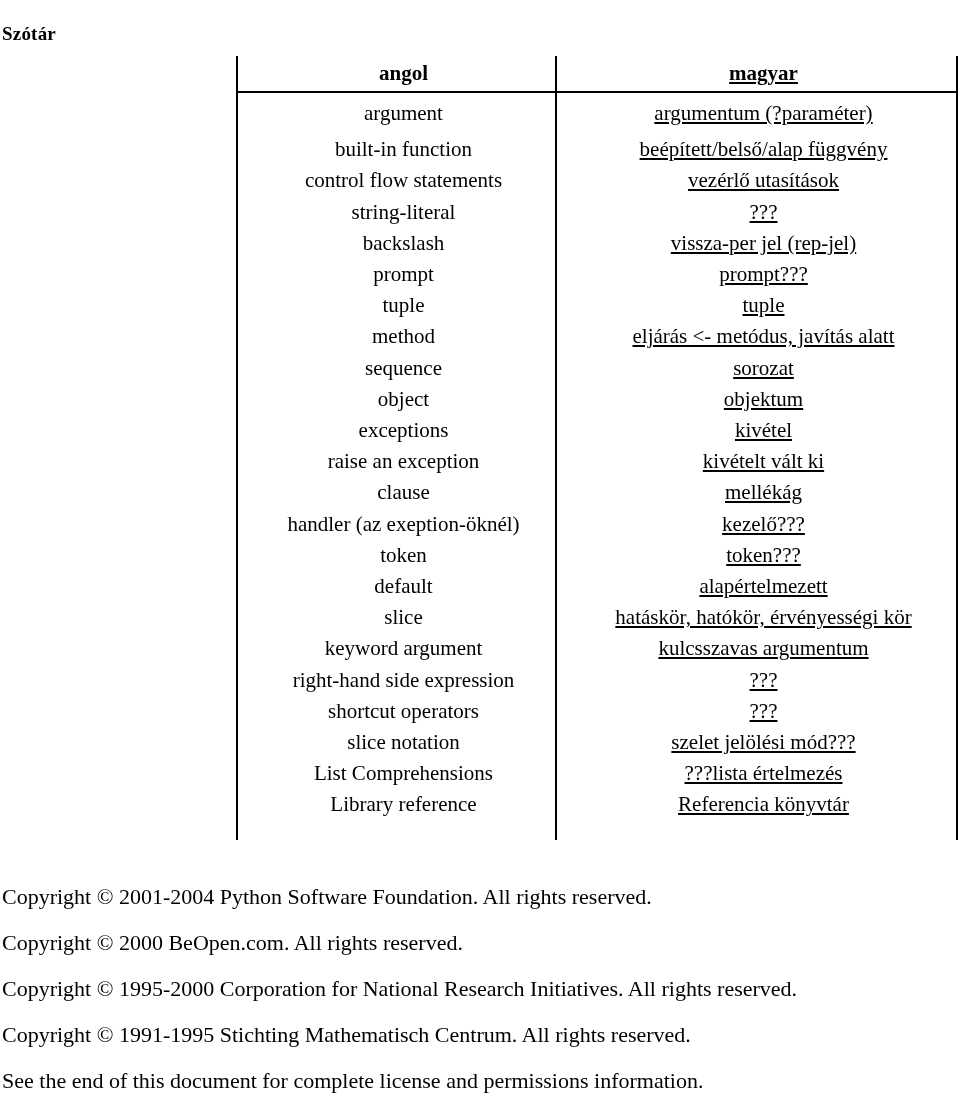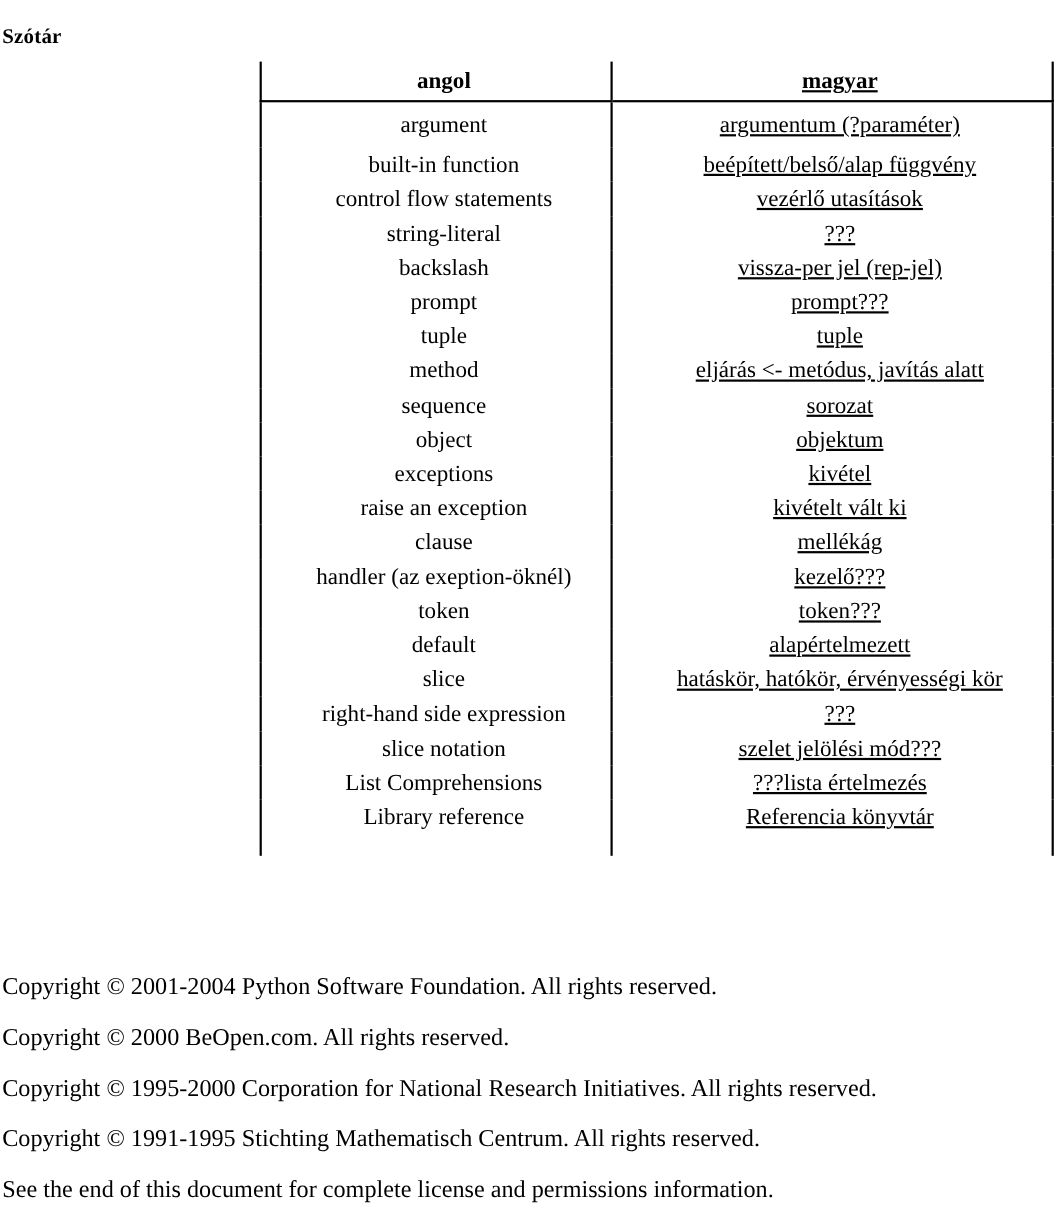--- a/index.html
+++ b/index.html
@@ -176,21 +176,29 @@
         </tr>
         <tr>
           <td class="cell-en">default</td>
           <td class="cell-hu">alapértelmezett</td>
         </tr>
         <tr>
           <td class="cell-en">slice</td>
           <td class="cell-hu">hatáskör, hatókör, érvényességi kör</td>
         </tr>
         <tr>
+          <td class="cell-en">keyword argument</td>
+          <td class="cell-hu">kulcsszavas argumentum</td>
+        </tr>
+        <tr>
           <td class="cell-en">right-hand side expression</td>
+          <td class="cell-hu">???</td>
+        </tr>
+        <tr>
+          <td class="cell-en">shortcut operators</td>
           <td class="cell-hu">???</td>
         </tr>
         <tr>
           <td class="cell-en">slice notation</td>
           <td class="cell-hu">szelet jelölési mód???</td>
         </tr>
         <tr>
           <td class="cell-en">List Comprehensions</td>
           <td class="cell-hu">???lista értelmezés</td>
         </tr>

